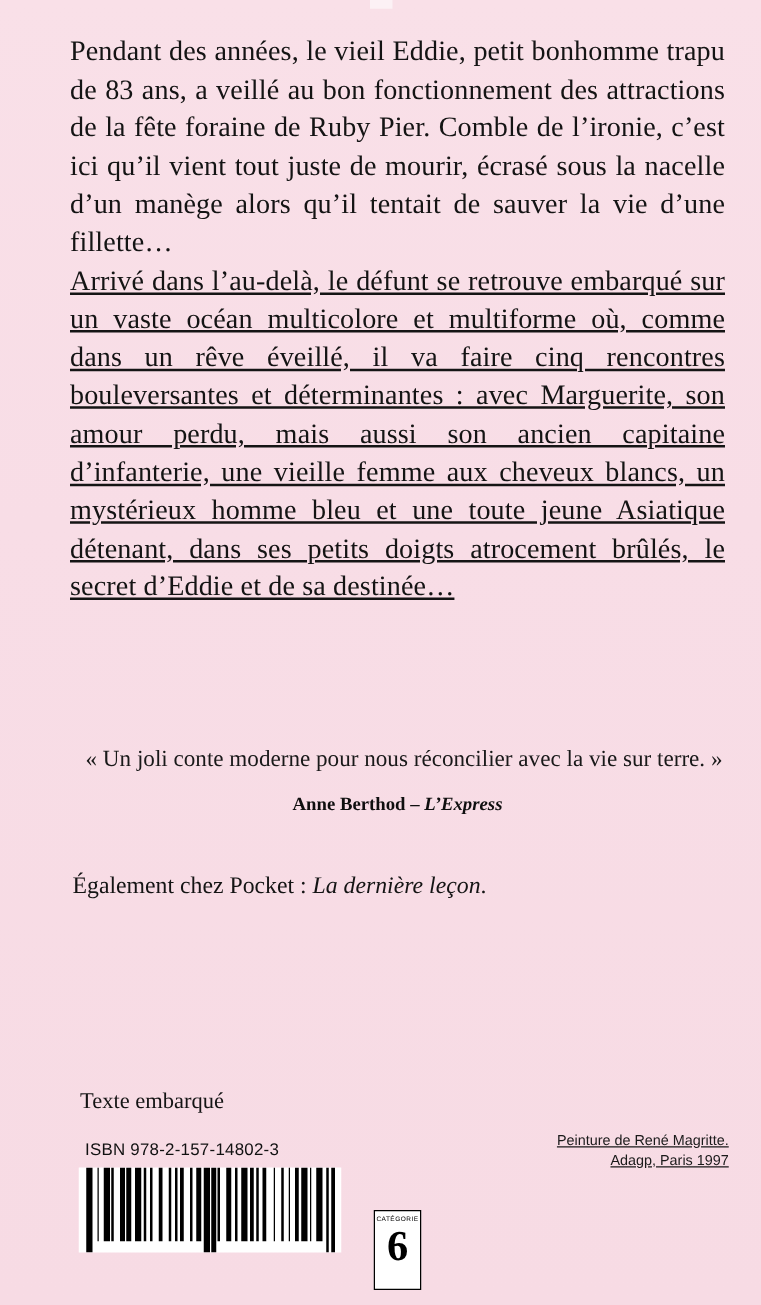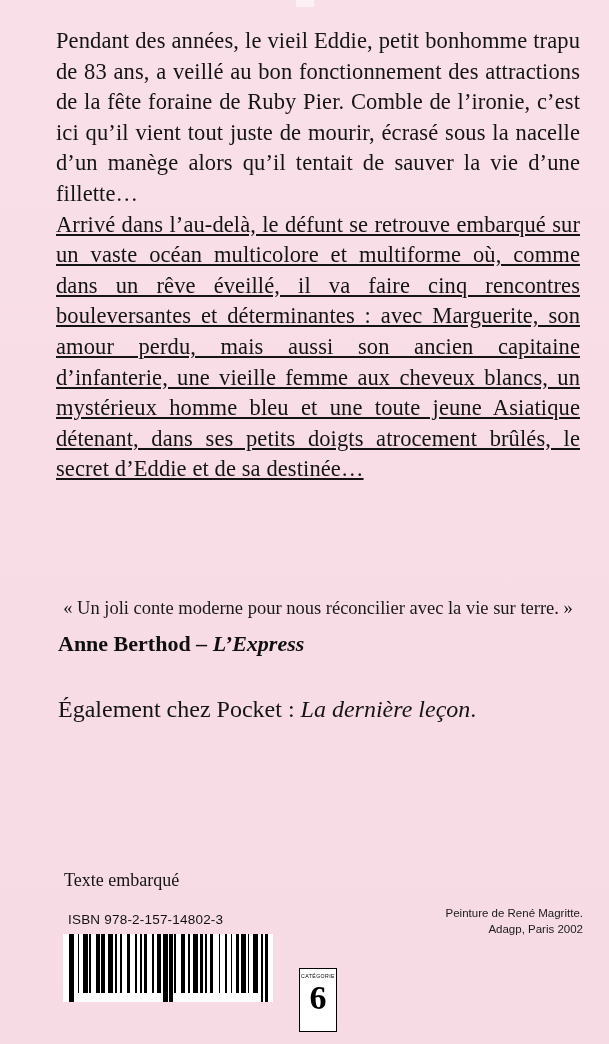--- a/index.html
+++ b/index.html
@@ -43,40 +43,40 @@
     position: absolute;
     left: 58px;
     top: 596px;
     width: 520px;
   }
   .quote .q-text {
     margin: 0;
     font-size: 18.5px;
     line-height: 25px;
     color: #191919;
-    text-align: center;
+    text-align: right;
   }
   .quote .q-attrib {
     margin: 10px 0 0 0;
-    font-size: 22px;
+    font-size: 15px;
     line-height: 26px;
-    text-align: left;
+    text-align: center;
     font-weight: bold;
     color: #0f0f0f;
   }
   .quote .q-attrib .work {
     font-style: italic;
     font-weight: bold;
   }
   .also {
     position: absolute;
     left: 58px;
     top: 696px;
     width: 520px;
-    font-size: 24px;
+    font-size: 19px;
     line-height: 26px;
     color: #141414;
   }
   .also .italic {
     font-style: italic;
   }
   .texte-integral {
     position: absolute;
     left: 64px;
     top: 870px;
@@ -127,20 +127,21 @@
   .credits {
     position: absolute;
     right: 26px;
     top: 906px;
     width: 230px;
     text-align: right;
     font-family: "Liberation Sans", sans-serif;
     font-size: 11.5px;
     line-height: 15.5px;
     color: #1a1a1a;
+    text-decoration: underline;
   }
   .credits .italic {
     font-style: italic;
   }
   .pocket-url {
     position: absolute;
     right: 24px;
     top: 1006px;
     font-family: "Liberation Serif", serif;
     font-size: 21px;
@@ -248,17 +249,17 @@
       </div>
   </div>
 
   <div class="categorie">
     <div class="cat-label">Catégorie</div>
     <div class="cat-num">6</div>
   </div>
 
   <div class="credits">
     <div>Peinture de René Magritte.</div>
-    <div>Adagp, Paris 2002</div>
+    <div>Adagp, Paris 1997</div>
   </div>
 
 
 </div>
 
 </body></html>

